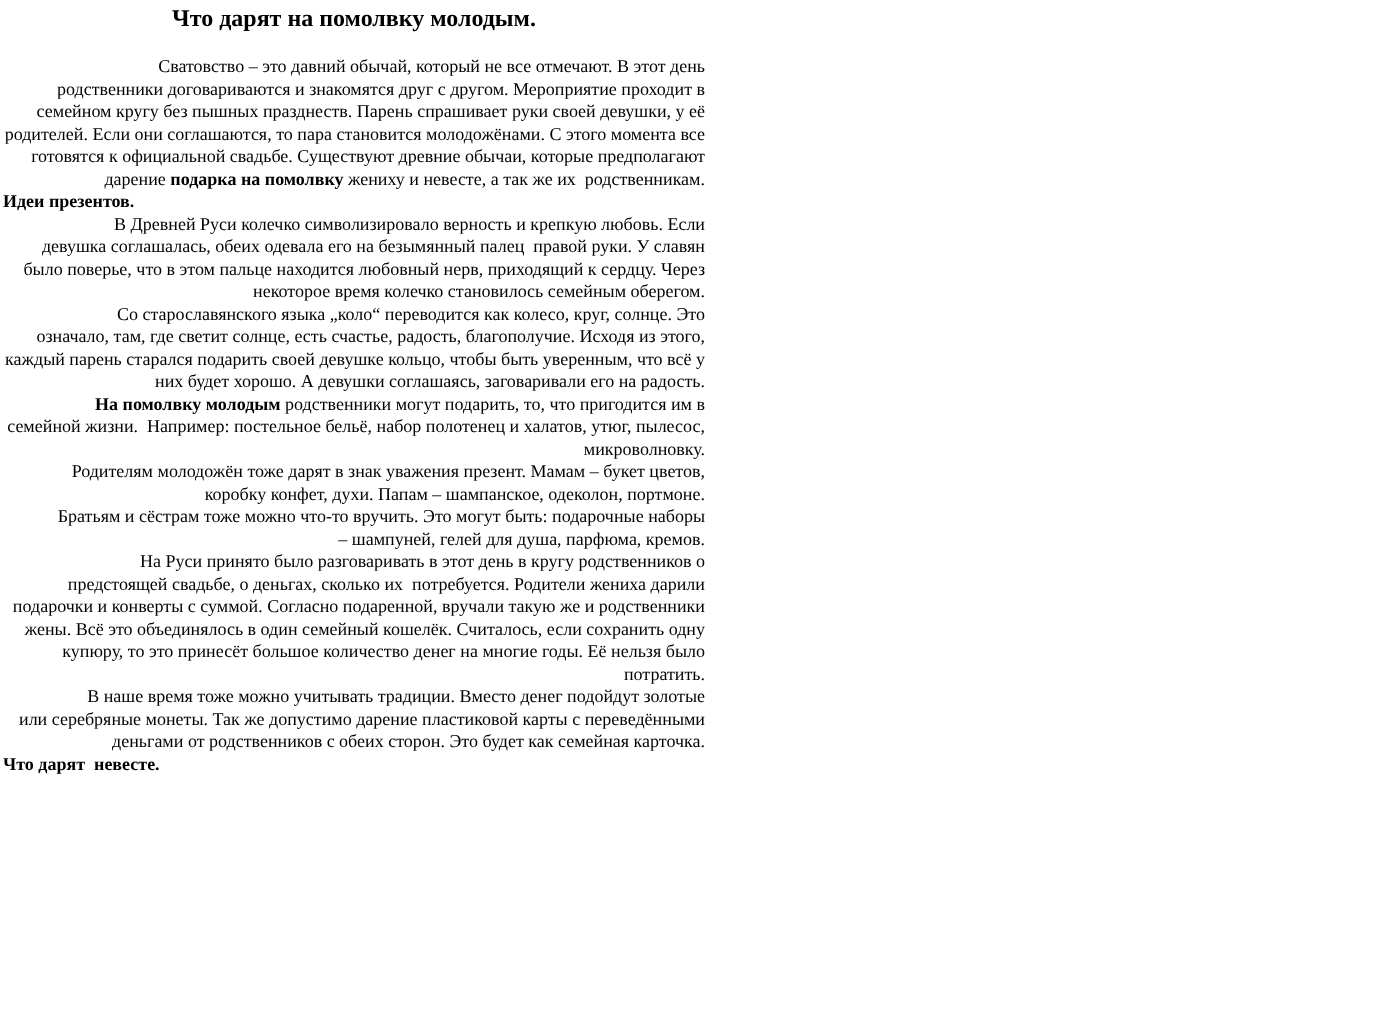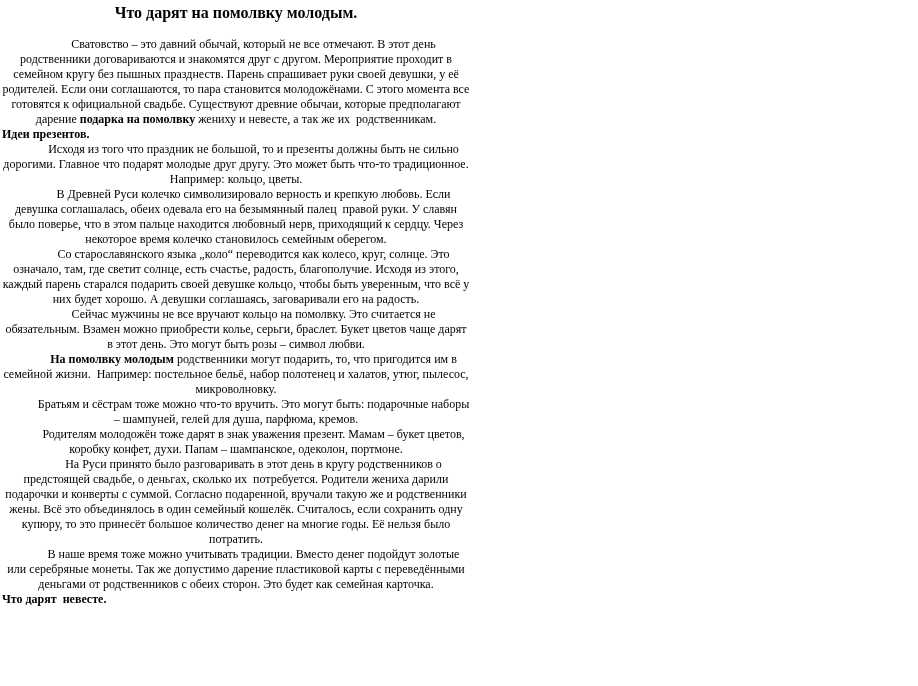--- a/index.html
+++ b/index.html
@@ -36,45 +36,43 @@
     white-space: pre-wrap;
   }
   .para, .heading {
     font-size: 12px;
     line-height: 15px;
     margin: 0;
     white-space: pre-wrap;
   }
   .para {
     text-indent: 35px;
-    text-align: center;
+    text-align: right;
   }
   .heading {
     font-weight: bold;
   }
   .heading.space-before {
   }
   .b {
     font-weight: bold;
   }
 </style>
 </head>
 <body>
 
 <div class="page">
   <div class="doc-column">
     <h1 class="doc-title">Что дарят на помолвку молодым.</h1>
     <div>
         <p class="para"><span>Сватовство – это давний обычай, который не все отмечают. В этот день родственники договариваются и знакомятся друг с другом. Мероприятие проходит в семейном кругу без пышных празднеств. Парень спрашивает руки своей девушки, у её родителей. Если они соглашаются, то пара становится молодожёнами. С этого момента все готовятся к официальной свадьбе. Существуют древние обычаи, которые предполагают дарение </span><span class="b">подарка на помолвку</span><span> жениху и невесте, а так же их  родственникам.</span></p>
         <p class="heading"><span class="b">Идеи презентов.</span></p>
-        <p class="para"><span>Исходя из того что праздник не большой, то и презенты должны быть не сильно дорогими. Главное что подарят молодые друг другу. Это может быть что-то традиционное. Например: кольцо, цветы.</span></p>
         <p class="para"><span>В Древней Руси колечко символизировало верность и крепкую любовь. Если девушка соглашалась, обеих одевала его на безымянный палец  правой руки. У славян было поверье, что в этом пальце находится любовный нерв, приходящий к сердцу. Через некоторое время колечко становилось семейным оберегом.</span></p>
         <p class="para"><span>Со старославянского языка „коло“ переводится как колесо, круг, солнце. Это означало, там, где светит солнце, есть счастье, радость, благополучие. Исходя из этого, каждый парень старался подарить своей девушке кольцо, чтобы быть уверенным, что всё у них будет хорошо. А девушки соглашаясь, заговаривали его на радость.</span></p>
-        <p class="para"><span>Сейчас мужчины не все вручают кольцо на помолвку. Это считается не обязательным. Взамен можно приобрести колье, серьги, браслет. Букет цветов чаще дарят в этот день. Это могут быть розы – символ любви.</span></p>
         <p class="para"><span class="b">На помолвку молодым</span><span> родственники могут подарить, то, что пригодится им в семейной жизни.  Например: постельное бельё, набор полотенец и халатов, утюг, пылесос, микроволновку.</span></p>
+        <p class="para"><span>Родителям молодожён тоже дарят в знак уважения презент. Мамам – букет цветов, коробку конфет, духи. Папам – шампанское, одеколон, портмоне.</span></p>
         <p class="para"><span>Братьям и сёстрам тоже можно что-то вручить. Это могут быть: подарочные наборы – шампуней, гелей для душа, парфюма, кремов.</span></p>
-        <p class="para"><span>Родителям молодожён тоже дарят в знак уважения презент. Мамам – букет цветов, коробку конфет, духи. Папам – шампанское, одеколон, портмоне.</span></p>
         <p class="para"><span>На Руси принято было разговаривать в этот день в кругу родственников о предстоящей свадьбе, о деньгах, сколько их  потребуется. Родители жениха дарили подарочки и конверты с суммой. Согласно подаренной, вручали такую же и родственники жены. Всё это объединялось в один семейный кошелёк. Считалось, если сохранить одну купюру, то это принесёт большое количество денег на многие годы. Её нельзя было потратить.</span></p>
         <p class="para"><span>В наше время тоже можно учитывать традиции. Вместо денег подойдут золотые или серебряные монеты. Так же допустимо дарение пластиковой карты с переведёнными деньгами от родственников с обеих сторон. Это будет как семейная карточка.</span></p>
         <p class="heading space-before"><span class="b">Что дарят  невесте.</span></p>
       </div>
   </div>
 </div>
 
 </body></html>

